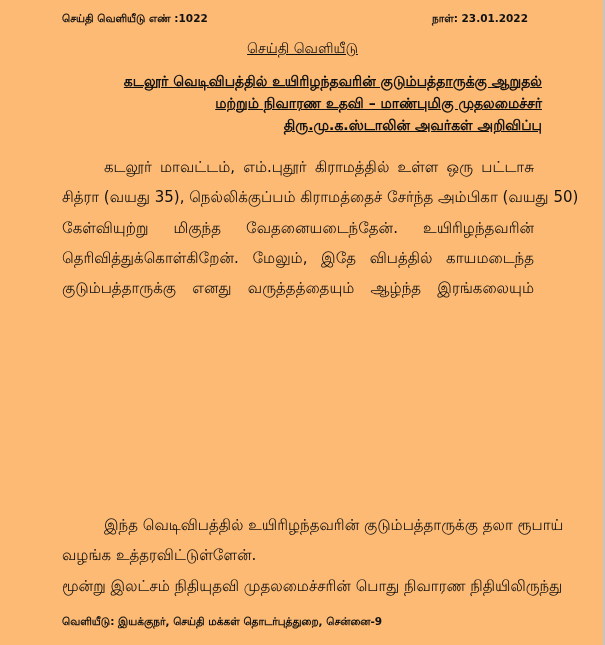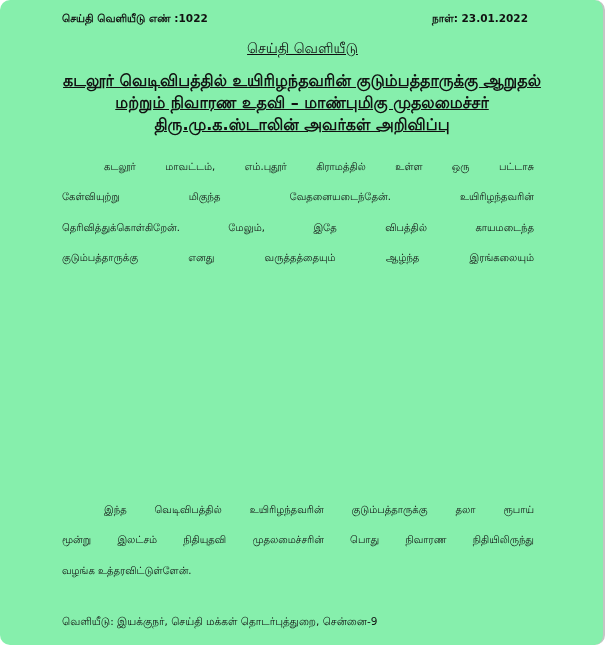--- a/index.html
+++ b/index.html
@@ -1,58 +1,59 @@
 <!DOCTYPE html>
 <html><head>
 <meta charset="utf-8">
 <style>
   html, body { margin:0; padding:0; background:#ffffff; }
   body { width:605px; height:645px; position:relative; overflow:hidden;
          font-family:"DejaVu Sans", "Liberation Sans", sans-serif; color:#111; }
-  .page { position:absolute; left:0; top:0; width:603px; height:645px; background:#86efac;
-          border-right:2px solid #c4c4c4;border-radius:10px; }
+  .page { position:absolute; left:0; top:0; width:603px; height:645px; background:#fdba74;
+          border-right:2px solid #c4c4c4; }
   .hdr { position:absolute; top:12px; font-size:10.5px; font-weight:bold; }
   .hdr-left { left:62px; }
   .hdr-right { left:432px; }
   .title { position:absolute; top:40px; left:0; width:605px; text-align:center;
            font-size:14px; text-decoration:underline; }
-  .subtitle { position:absolute; top:70px; left:62px; width:480px; text-align:center;
-              font-size:16px; font-weight:bold; line-height:22px; text-decoration:underline; }
+  .subtitle { position:absolute; top:70px; left:62px; width:480px; text-align:right;
+              font-size:14px; font-weight:bold; line-height:22px; text-decoration:underline; }
   .subtitle div { white-space:nowrap; }
-  .para { position:absolute; left:62px; width:472px; font-size:10px; line-height:30.3px;
+  .para { position:absolute; left:62px; width:472px; font-size:15px; line-height:30.3px;
           text-align:justify; }
   .para .ln { display:block; white-space:nowrap; text-align-last:justify; text-align:justify; }
   .para .ln.last { text-align-last:left; }
   .para .ln.indent { padding-left:42px; }
   .p1 { top:152px; }
-  .p2 { top:495px; }
-  .footer { position:absolute; left:62px; top:615px; font-size:10.5px; font-weight:normal; }
+  .p2 { top:510px; }
+  .footer { position:absolute; left:62px; top:615px; font-size:10.5px; font-weight:bold; }
 </style>
 </head>
 <body>
 
 <div class="page">
   <div class="hdr hdr-left">செய்தி வெளியீடு எண் :1022</div>
   <div class="hdr hdr-right">நாள்: 23.01.2022</div>
 
   <div class="title">செய்தி வெளியீடு</div>
 
   <div class="subtitle">
     <div>கடலூர் வெடிவிபத்தில் உயிரிழந்தவரின் குடும்பத்தாருக்கு ஆறுதல்</div>
     <div>மற்றும் நிவாரண உதவி – மாண்புமிகு முதலமைச்சர்</div>
     <div>திரு.மு.க.ஸ்டாலின் அவர்கள் அறிவிப்பு</div>
   </div>
 
   <div class="para p1">
     <span class="ln indent">கடலூர் மாவட்டம், எம்.புதூர் கிராமத்தில் உள்ள ஒரு பட்டாசு</span>
+    <span class="ln">சித்ரா (வயது 35), நெல்லிக்குப்பம் கிராமத்தைச் சேர்ந்த அம்பிகா (வயது 50)</span>
     <span class="ln">கேள்வியுற்று மிகுந்த வேதனையடைந்தேன். உயிரிழந்தவரின்</span>
     <span class="ln">தெரிவித்துக்கொள்கிறேன். மேலும், இதே விபத்தில் காயமடைந்த</span>
     <span class="ln">குடும்பத்தாருக்கு எனது வருத்தத்தையும் ஆழ்ந்த இரங்கலையும்</span>
   </div>
 
   <div class="para p2">
     <span class="ln indent">இந்த வெடிவிபத்தில் உயிரிழந்தவரின் குடும்பத்தாருக்கு தலா ரூபாய்</span>
+    <span class="ln last">வழங்க உத்தரவிட்டுள்ளேன்.</span>
     <span class="ln">மூன்று இலட்சம் நிதியுதவி முதலமைச்சரின் பொது நிவாரண நிதியிலிருந்து</span>
-    <span class="ln last">வழங்க உத்தரவிட்டுள்ளேன்.</span>
   </div>
 
   <div class="footer">வெளியீடு: இயக்குநர், செய்தி மக்கள் தொடர்புத்துறை, சென்னை-9</div>
 </div>
 
 </body></html>

